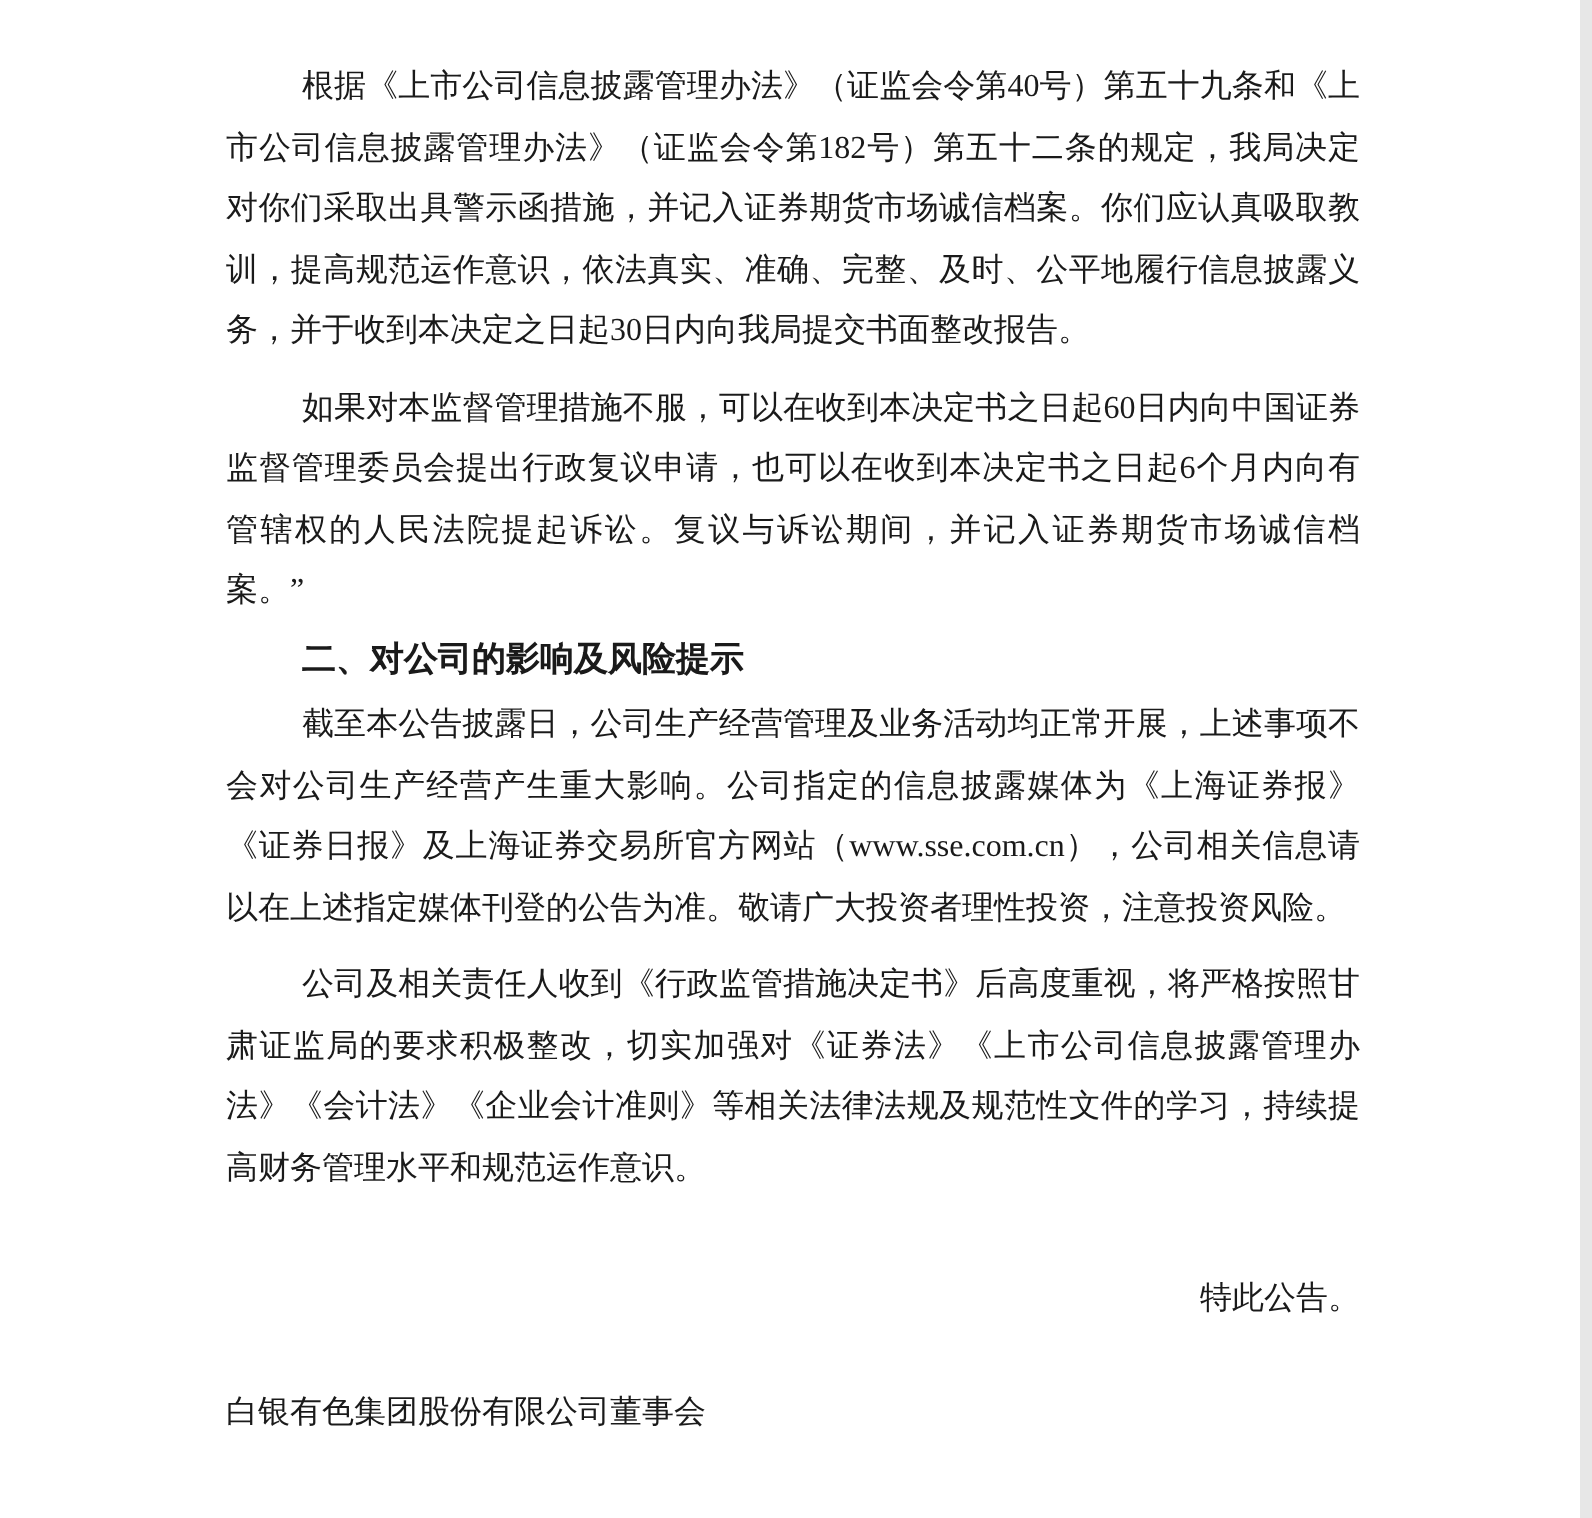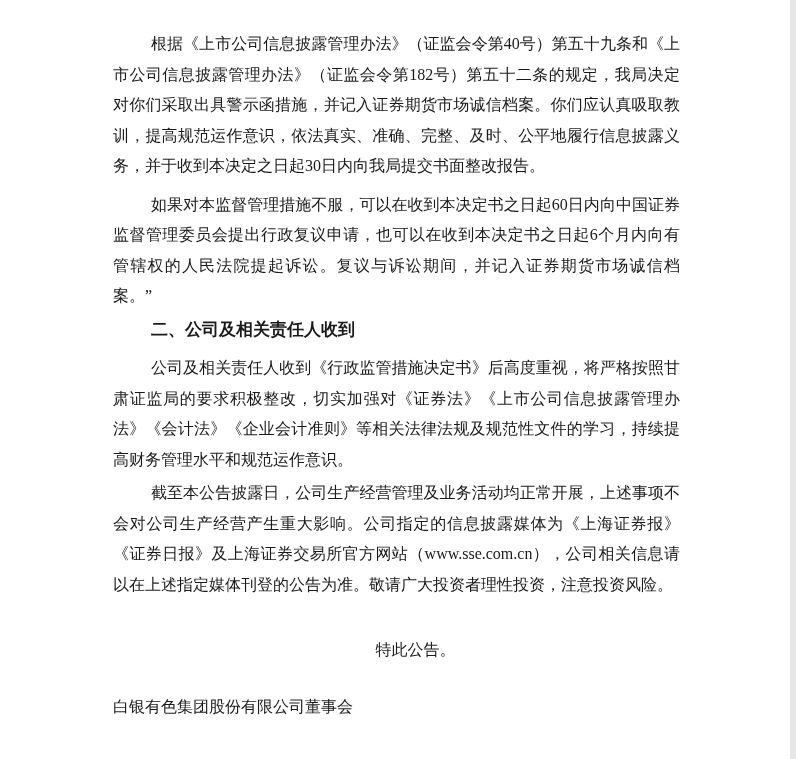--- a/index.html
+++ b/index.html
@@ -54,21 +54,21 @@
     font-weight: bold;
     line-height: 30.5px;
     text-indent: 38px;
     text-align: left;
   }
   .closing {
     margin: 35px 0 0 0;
     font-size: 16px;
     line-height: 30.5px;
     text-indent: 38px;
-    text-align: center;
+    text-align: right;
   }
   .sign-wrap {
     margin-top: 23px;
     display: flex;
     flex-direction: column;
     align-items: flex-start;
   }
   .sign-inner {
     text-align: center;
   }
@@ -78,23 +78,23 @@
     white-space: nowrap;
   }
 </style>
 </head>
 <body>
 
 <div class="page">
   <div class="content">
     <p class="para first">根据《上市公司信息披露管理办法》（证监会令第40号）第五十九条和《上市公司信息披露管理办法》（证监会令第182号）第五十二条的规定，我局决定对你们采取出具警示函措施，并记入证券期货市场诚信档案。你们应认真吸取教训，提高规范运作意识，依法真实、准确、完整、及时、公平地履行信息披露义务，并于收到本决定之日起30日内向我局提交书面整改报告。</p>
     <p class="para m8">如果对本监督管理措施不服，可以在收到本决定书之日起60日内向中国证券监督管理委员会提出行政复议申请，也可以在收到本决定书之日起6个月内向有管辖权的人民法院提起诉讼。复议与诉讼期间，并记入证券期货市场诚信档案。”</p>
-    <h2 class="heading">二、公司及相关责任人收到</h2>
+    <h2 class="heading">二、对公司的影响及风险提示</h2>
+    <p class="para m3">截至本公告披露日，公司生产经营管理及业务活动均正常开展，上述事项不会对公司生产经营产生重大影响。公司指定的信息披露媒体为《上海证券报》《证券日报》及上海证券交易所官方网站（www.sse.com.cn），公司相关信息请以在上述指定媒体刊登的公告为准。敬请广大投资者理性投资，注意投资风险。</p>
     <p class="para m8">公司及相关责任人收到《行政监管措施决定书》后高度重视，将严格按照甘肃证监局的要求积极整改，切实加强对《证券法》《上市公司信息披露管理办法》《会计法》《企业会计准则》等相关法律法规及规范性文件的学习，持续提高财务管理水平和规范运作意识。</p>
-    <p class="para m3">截至本公告披露日，公司生产经营管理及业务活动均正常开展，上述事项不会对公司生产经营产生重大影响。公司指定的信息披露媒体为《上海证券报》《证券日报》及上海证券交易所官方网站（www.sse.com.cn），公司相关信息请以在上述指定媒体刊登的公告为准。敬请广大投资者理性投资，注意投资风险。</p>
     <p class="closing">特此公告。</p>
     <div class="sign-wrap">
       <div class="sign-inner">
         <div class="signature">白银有色集团股份有限公司董事会</div>
       </div>
     </div>
   </div>
   <div class="page-edge"></div>
 </div>
 

